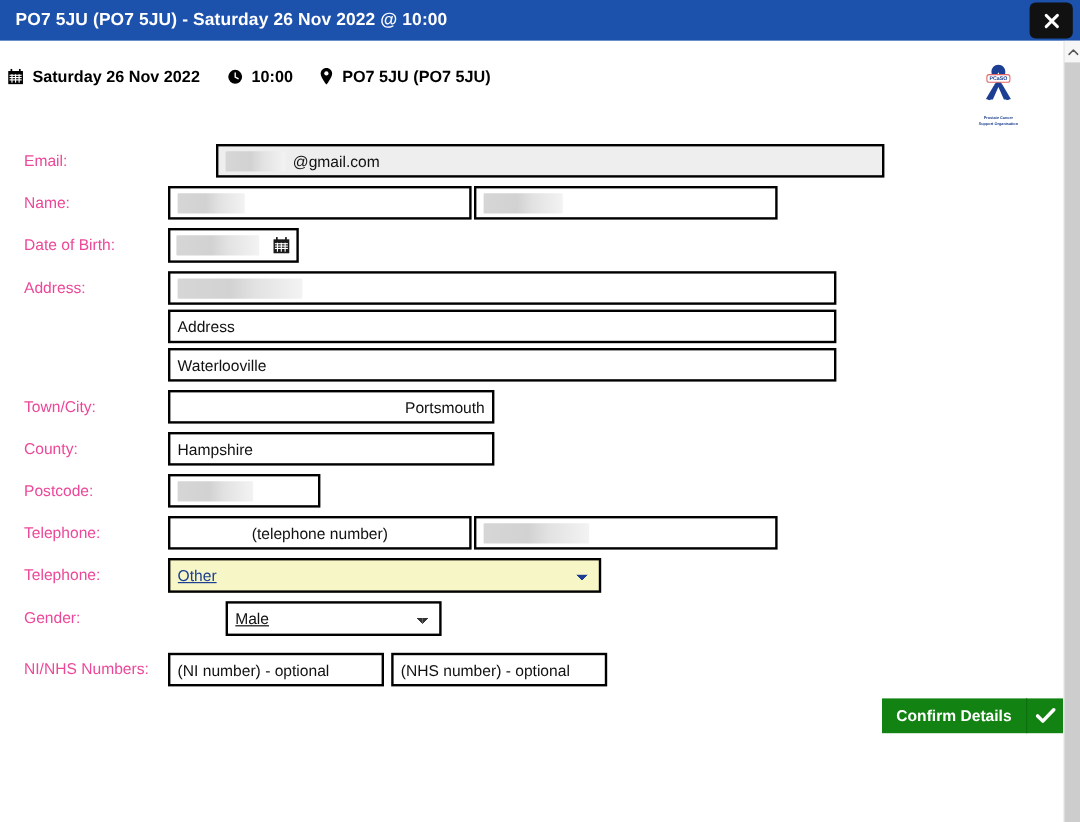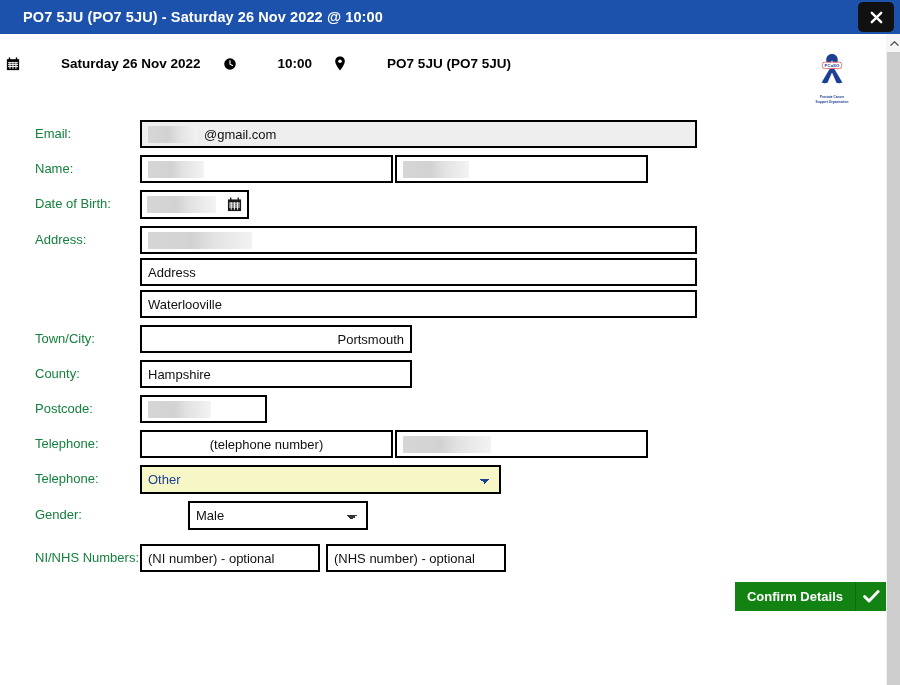--- a/index.html
+++ b/index.html
@@ -26,21 +26,21 @@
     height: 34px;
     background: #1c51ac;
     display: flex;
     align-items: center;
   }
   .titlebar-text {
     color: #ffffff;
     font-size: 14.5px;
     font-weight: bold;
     letter-spacing: 0.1px;
-    padding-left: 23px;
+    padding-left: 13px;
     white-space: nowrap;
   }
   .close-button {
     position: absolute;
     top: 2px;
     right: 6px;
     width: 36px;
     height: 30px;
     background: #111111;
     border-radius: 5px;
@@ -90,21 +90,20 @@
     align-items: center;
     font-size: 13.5px;
     font-weight: bold;
     color: #000000;
   }
   .sh-item {
     display: flex;
     align-items: center;
     margin-right: 22px;
     white-space: nowrap;
-    gap: 34px;
   }
   .sh-icon {
     display: inline-flex;
     align-items: center;
     justify-content: center;
     margin-right: 7px;
   }
   .sh-icon svg { display: block; }
 
   
@@ -130,23 +129,23 @@
     left: 0;
     width: 886px;
   }
   .row {
     display: flex;
     align-items: flex-start;
     margin-bottom: 7px;
   }
   .label {
     width: 140px;
-    padding-left: 35px;
+    padding-left: 20px;
     font-size: 13px;
-    color: #15803d;
+    color: #ec4899;
     line-height: 28px;
     flex: 0 0 140px;
   }
   .fields { display: flex; flex: 1; }
 
   
   .redact {
     position: relative;
     display: inline-block;
     vertical-align: middle;
@@ -160,21 +159,21 @@
     position: relative;
     display: flex;
     align-items: center;
     border: 2px solid #000000;
     background: #ffffff;
     height: 28px;
     padding: 0 6px;
     font-size: 13px;
     color: #111111;
   }
-  .field-wrap.readonly { background: #eeeeee; }
+  .field-wrap.readonly { background: #eeeeee; margin-left: 40px; }
 
   
   select.sel {
     height: 29px;
     border: 2px solid #000000;
     font-family: "Liberation Sans", sans-serif;
     font-size: 13px;
     padding: 0 6px;
     background-color: #ffffff;
     color: #111111;
@@ -182,20 +181,21 @@
     appearance: none;
     background-image:
       linear-gradient(45deg, transparent 50%, #333 50%),
       linear-gradient(135deg, #333 50%, transparent 50%);
     background-position:
       calc(100% - 14px) 12px,
       calc(100% - 9px) 12px;
     background-size: 5px 5px, 5px 5px;
     background-repeat: no-repeat;
     outline: none;
+    text-decoration: underline;
   }
   select.sel.highlight {
     background-color: #f7f6c6;
     color: #1c3f94;
     background-image:
       linear-gradient(45deg, transparent 50%, #1c3f94 50%),
       linear-gradient(135deg, #1c3f94 50%, transparent 50%);
   }
 
   

